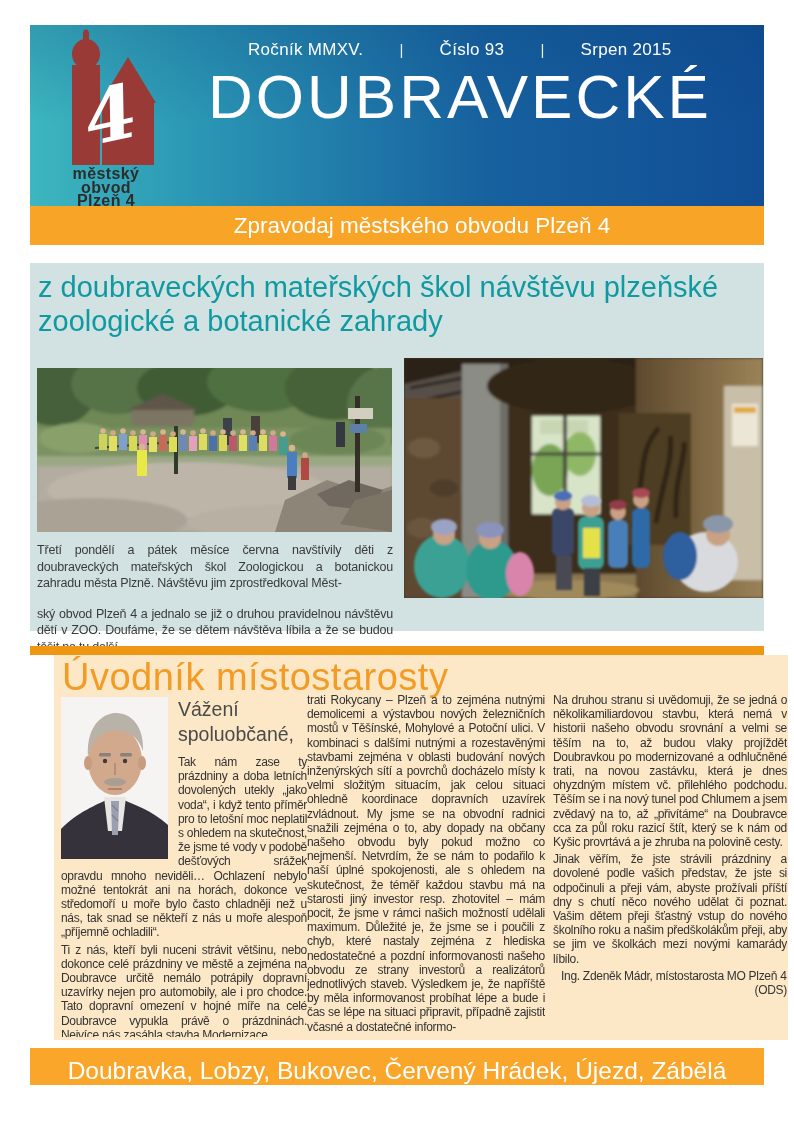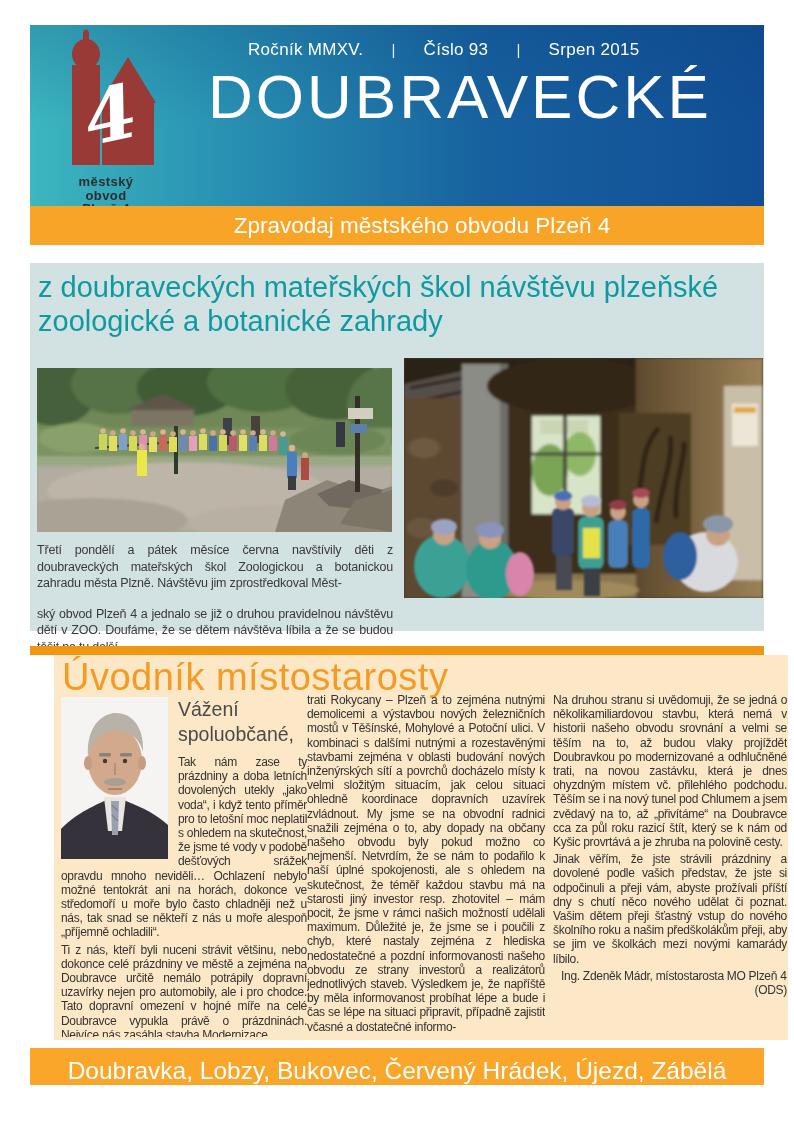--- a/index.html
+++ b/index.html
@@ -7,31 +7,31 @@
   body { font-family:"Liberation Sans", sans-serif; position:relative; overflow:hidden; }
 
   
   .banner {
     position:absolute; left:30px; top:25px; width:734px; height:181px;
     background:
       linear-gradient(to bottom, rgba(8,60,120,0.22), rgba(255,255,255,0) 55%),
       linear-gradient(to right, #3db6bf 0%, #2a95b4 24%, #17619f 62%, #114e95 100%);
   }
   .issue-line {
-    position:absolute; left:218px; top:15px; display:flex; gap:28px; align-items:baseline;
+    position:absolute; left:218px; top:15px; display:flex; gap:36px; align-items:baseline;
     color:#ffffff; font-size:17px; letter-spacing:0.3px;
   }
   .issue-line .sep { opacity:0.9; font-size:15px; }
   .mast-title {
     position:absolute; left:130px; top:40px; width:600px; text-align:center;
     color:#ffffff; font-size:62px; line-height:64px; letter-spacing:3px; font-weight:400;
   }
   .logo-wrap { position:absolute; left:16px; top:4px; width:120px; text-align:center; }
   .logo-wrap svg { display:block; margin:0 auto; }
-  .logo-text { margin-top:10px; font-size:13px; line-height:13.5px; font-weight:700;
+  .logo-text { margin-top:2px; font-size:16px; line-height:13.5px; font-weight:700;
                color:#2e2d2b; letter-spacing:0.4px; }
   .subtitle-bar {
     position:absolute; left:30px; top:206px; width:734px; height:39px;
     background:#f8a427; color:#ffffff; font-size:22.5px; line-height:39px;
     text-align:center; padding-left:50px;
   }
 
   
   .zoo-panel {
     position:absolute; left:30px; top:263px; width:734px; height:368px;

